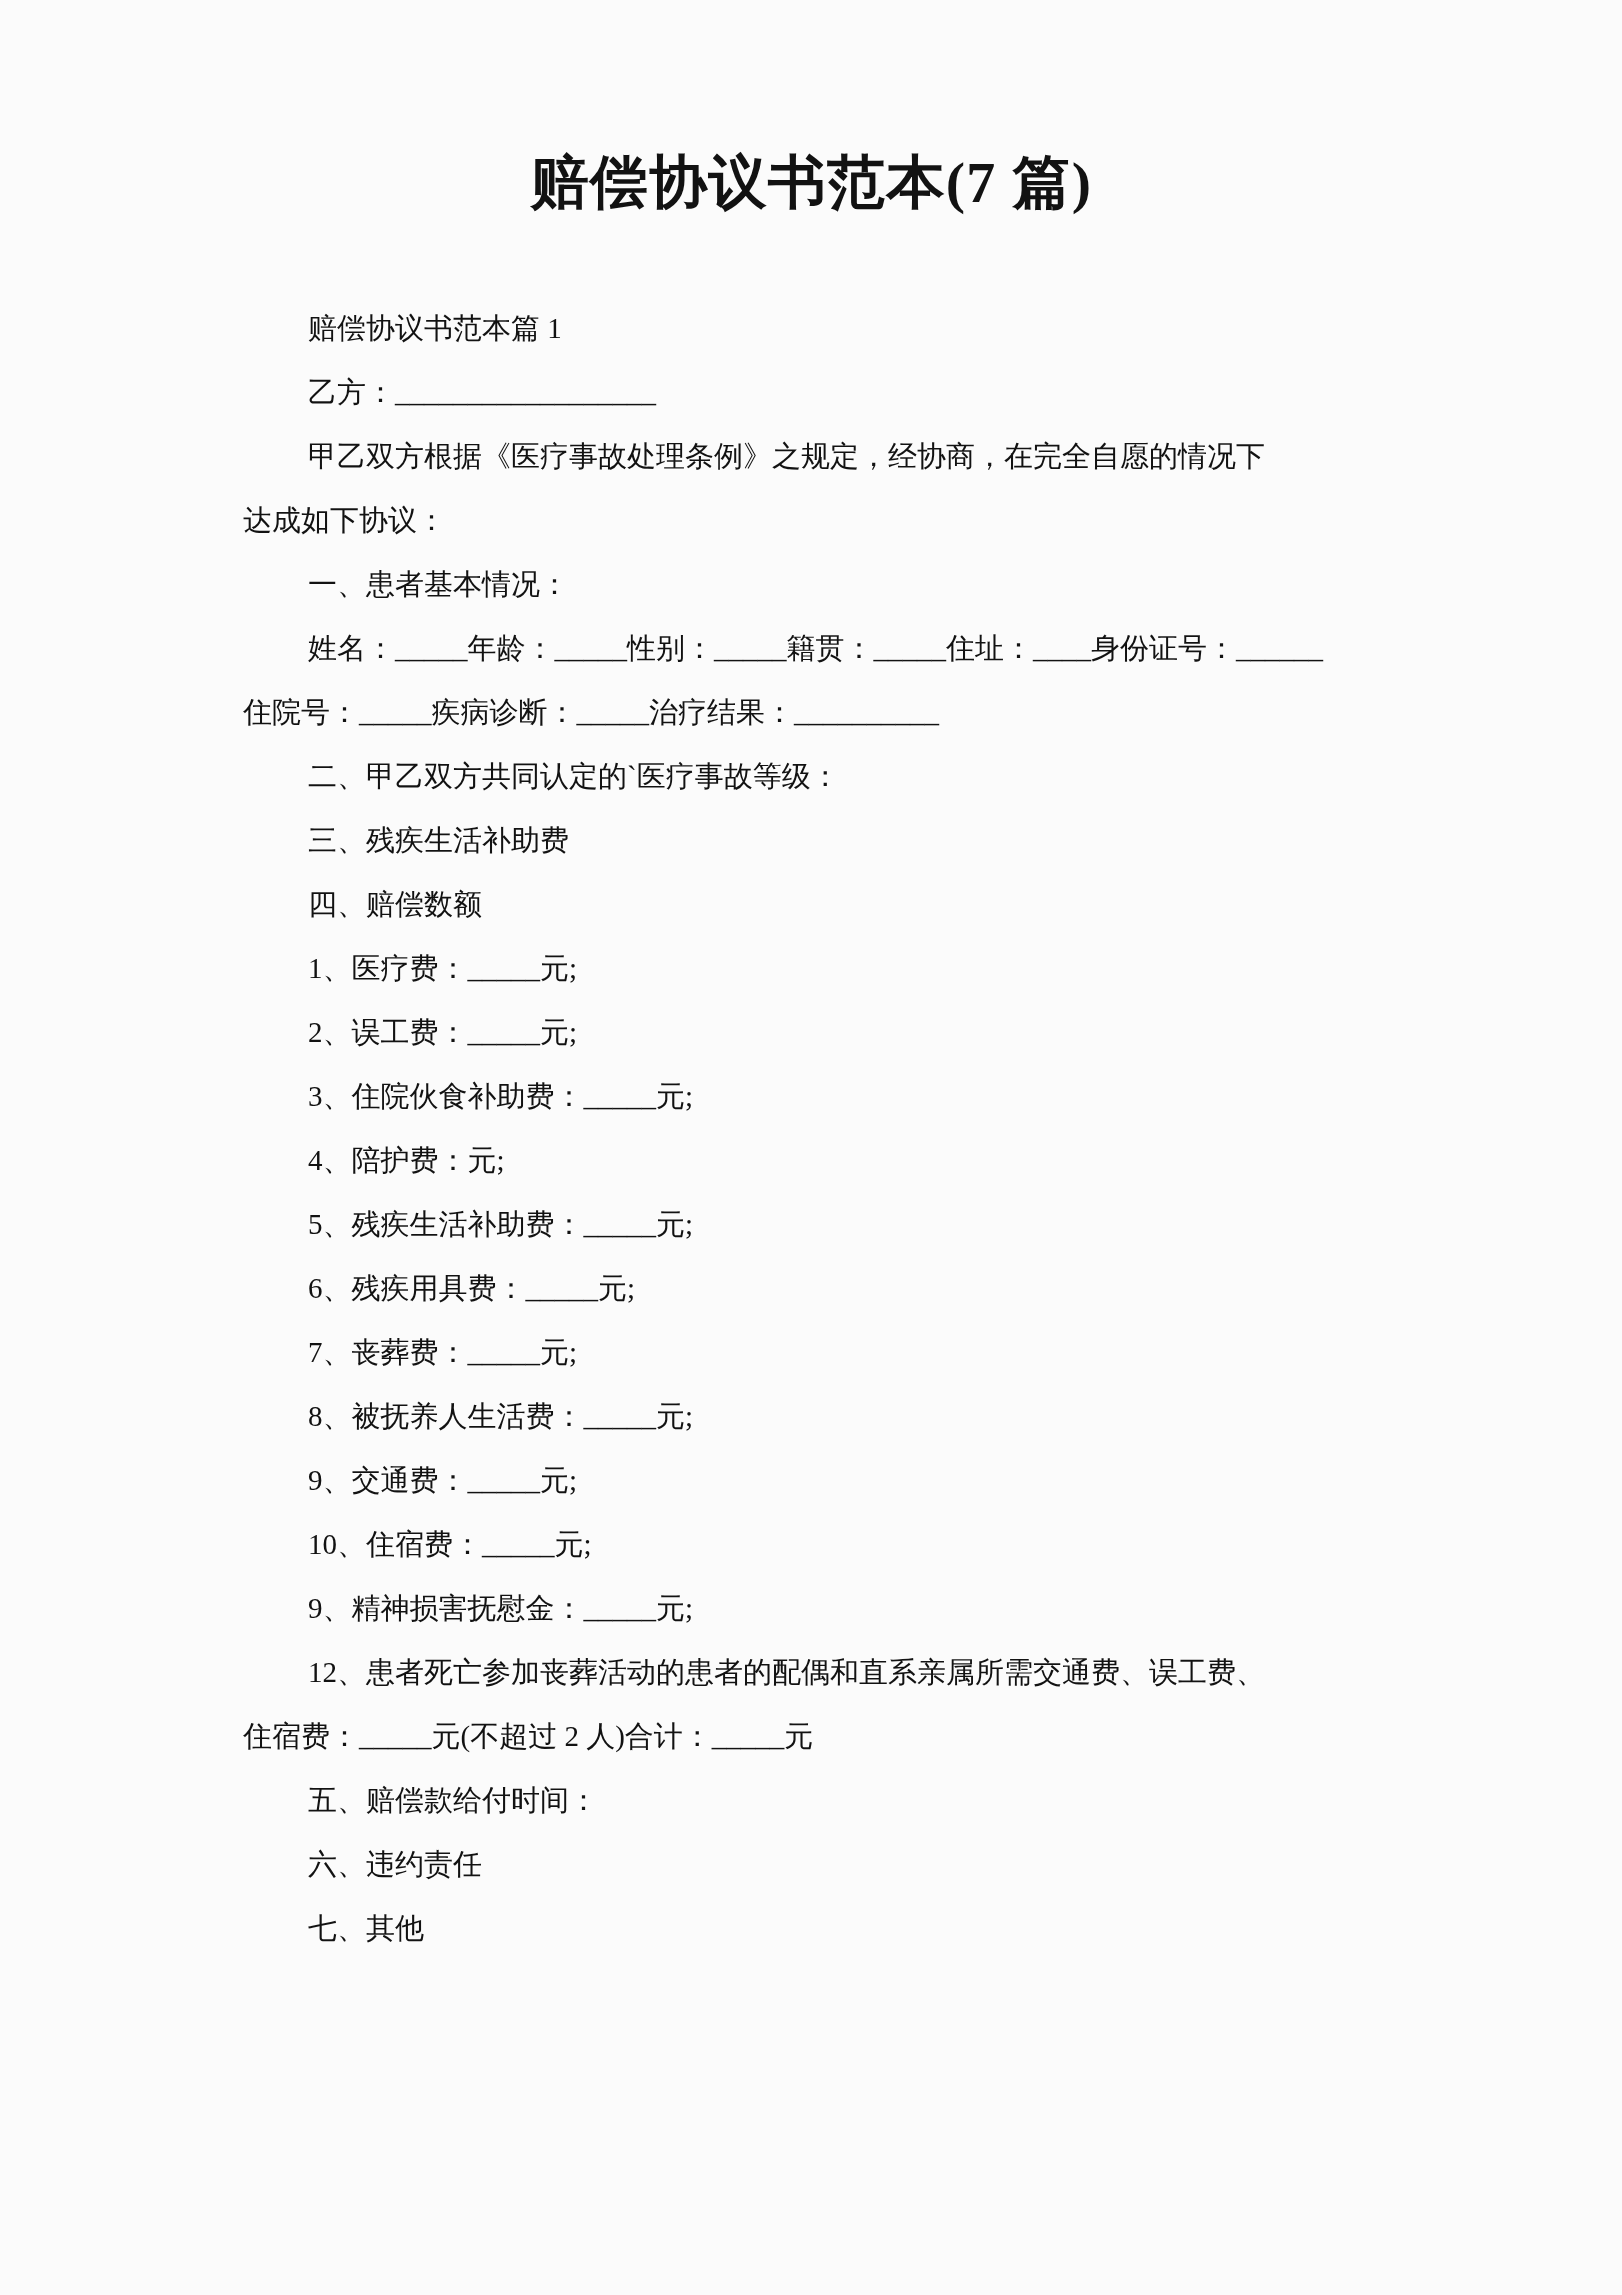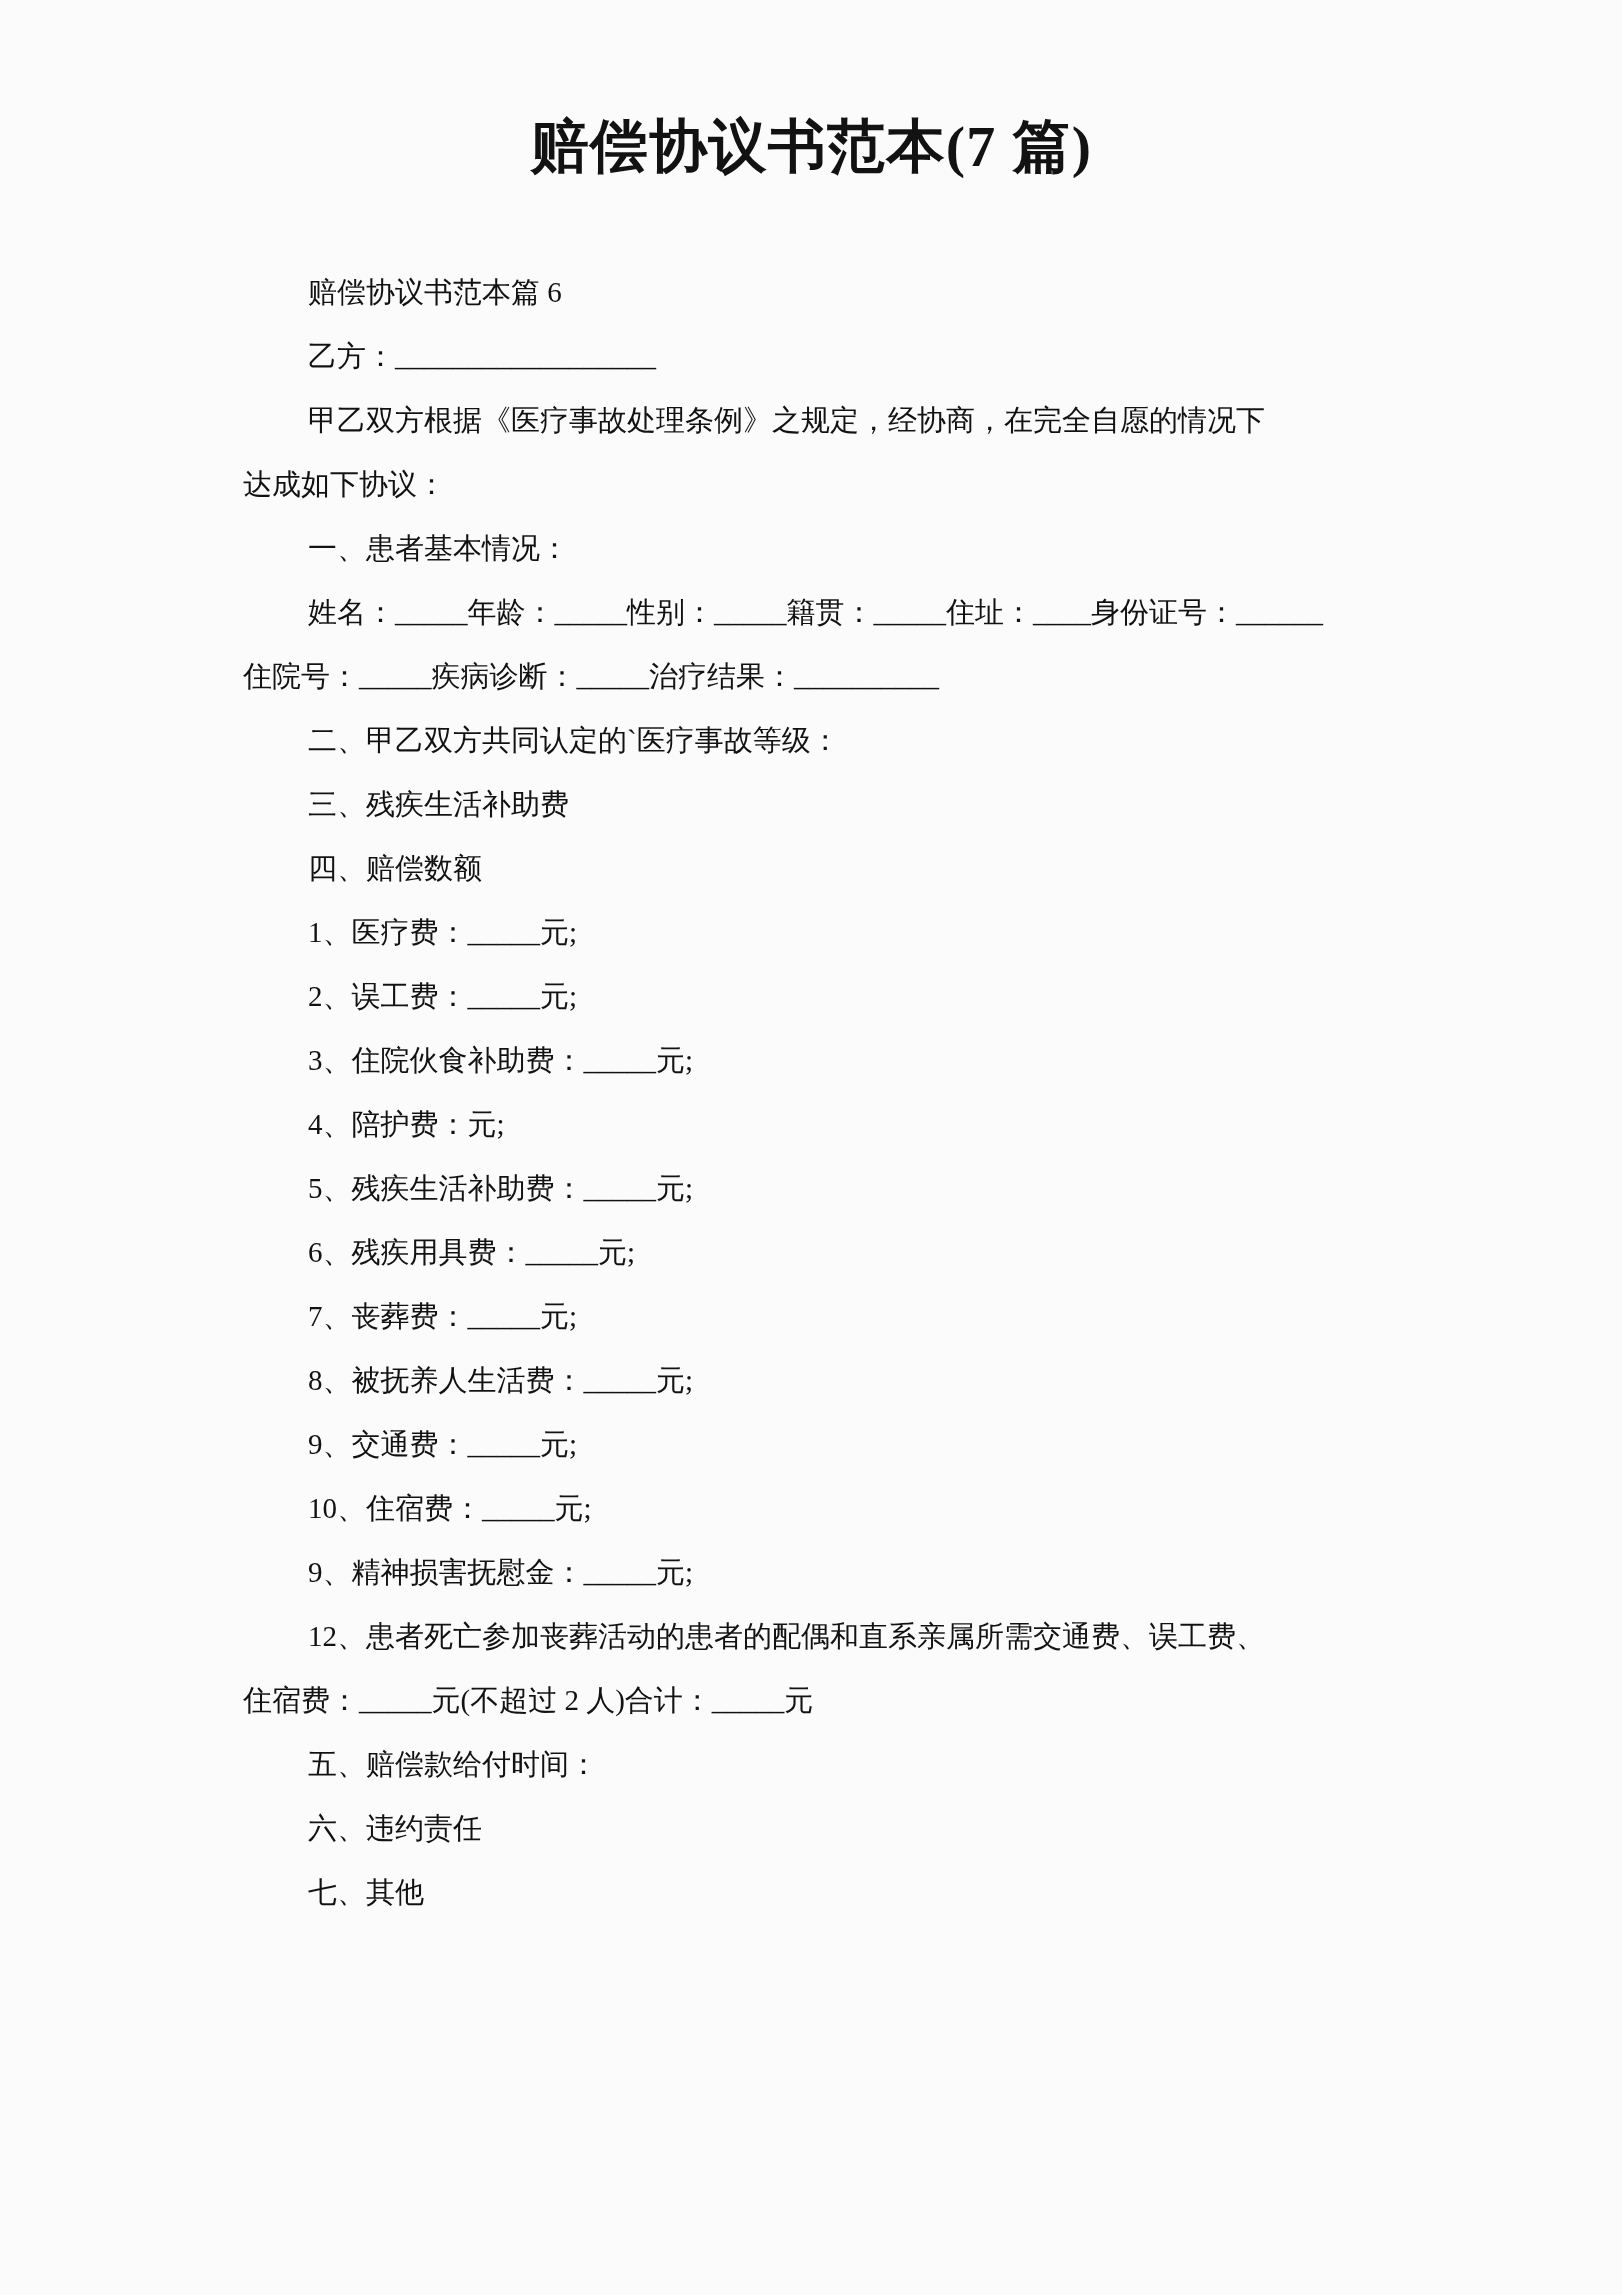--- a/index.html
+++ b/index.html
@@ -16,40 +16,41 @@
     overflow: hidden;
     box-sizing: border-box;
   }
   .doc-title {
     padding-top: 107px;
     text-align: center;
     font-size: 58px;
     font-weight: bold;
     line-height: 80px;
     letter-spacing: 1.3px;
+    margin-top: 36px;
   }
   .doc-body {
     margin: 73px 243px 0 243px;
     font-size: 29px;
     line-height: 64px;
   }
   .doc-line {
     white-space: nowrap;
   }
   .doc-line.indent {
     text-indent: 65px;
   }
 </style>
 </head>
 <body>
 
 <div class="page">
   <div class="doc-title">赔偿协议书范本(7 篇)</div>
   <div class="doc-body">
-      <div class="doc-line indent">赔偿协议书范本篇 6</div>
+      <div class="doc-line indent">赔偿协议书范本篇 1</div>
       <div class="doc-line indent">乙方：__________________</div>
       <div class="doc-line indent">甲乙双方根据《医疗事故处理条例》之规定，经协商，在完全自愿的情况下</div>
       <div class="doc-line">达成如下协议：</div>
       <div class="doc-line indent">一、患者基本情况：</div>
       <div class="doc-line indent">姓名：_____年龄：_____性别：_____籍贯：_____住址：____身份证号：______</div>
       <div class="doc-line">住院号：_____疾病诊断：_____治疗结果：__________</div>
       <div class="doc-line indent">二、甲乙双方共同认定的`医疗事故等级：</div>
       <div class="doc-line indent">三、残疾生活补助费</div>
       <div class="doc-line indent">四、赔偿数额</div>
       <div class="doc-line indent">1、医疗费：_____元;</div>

